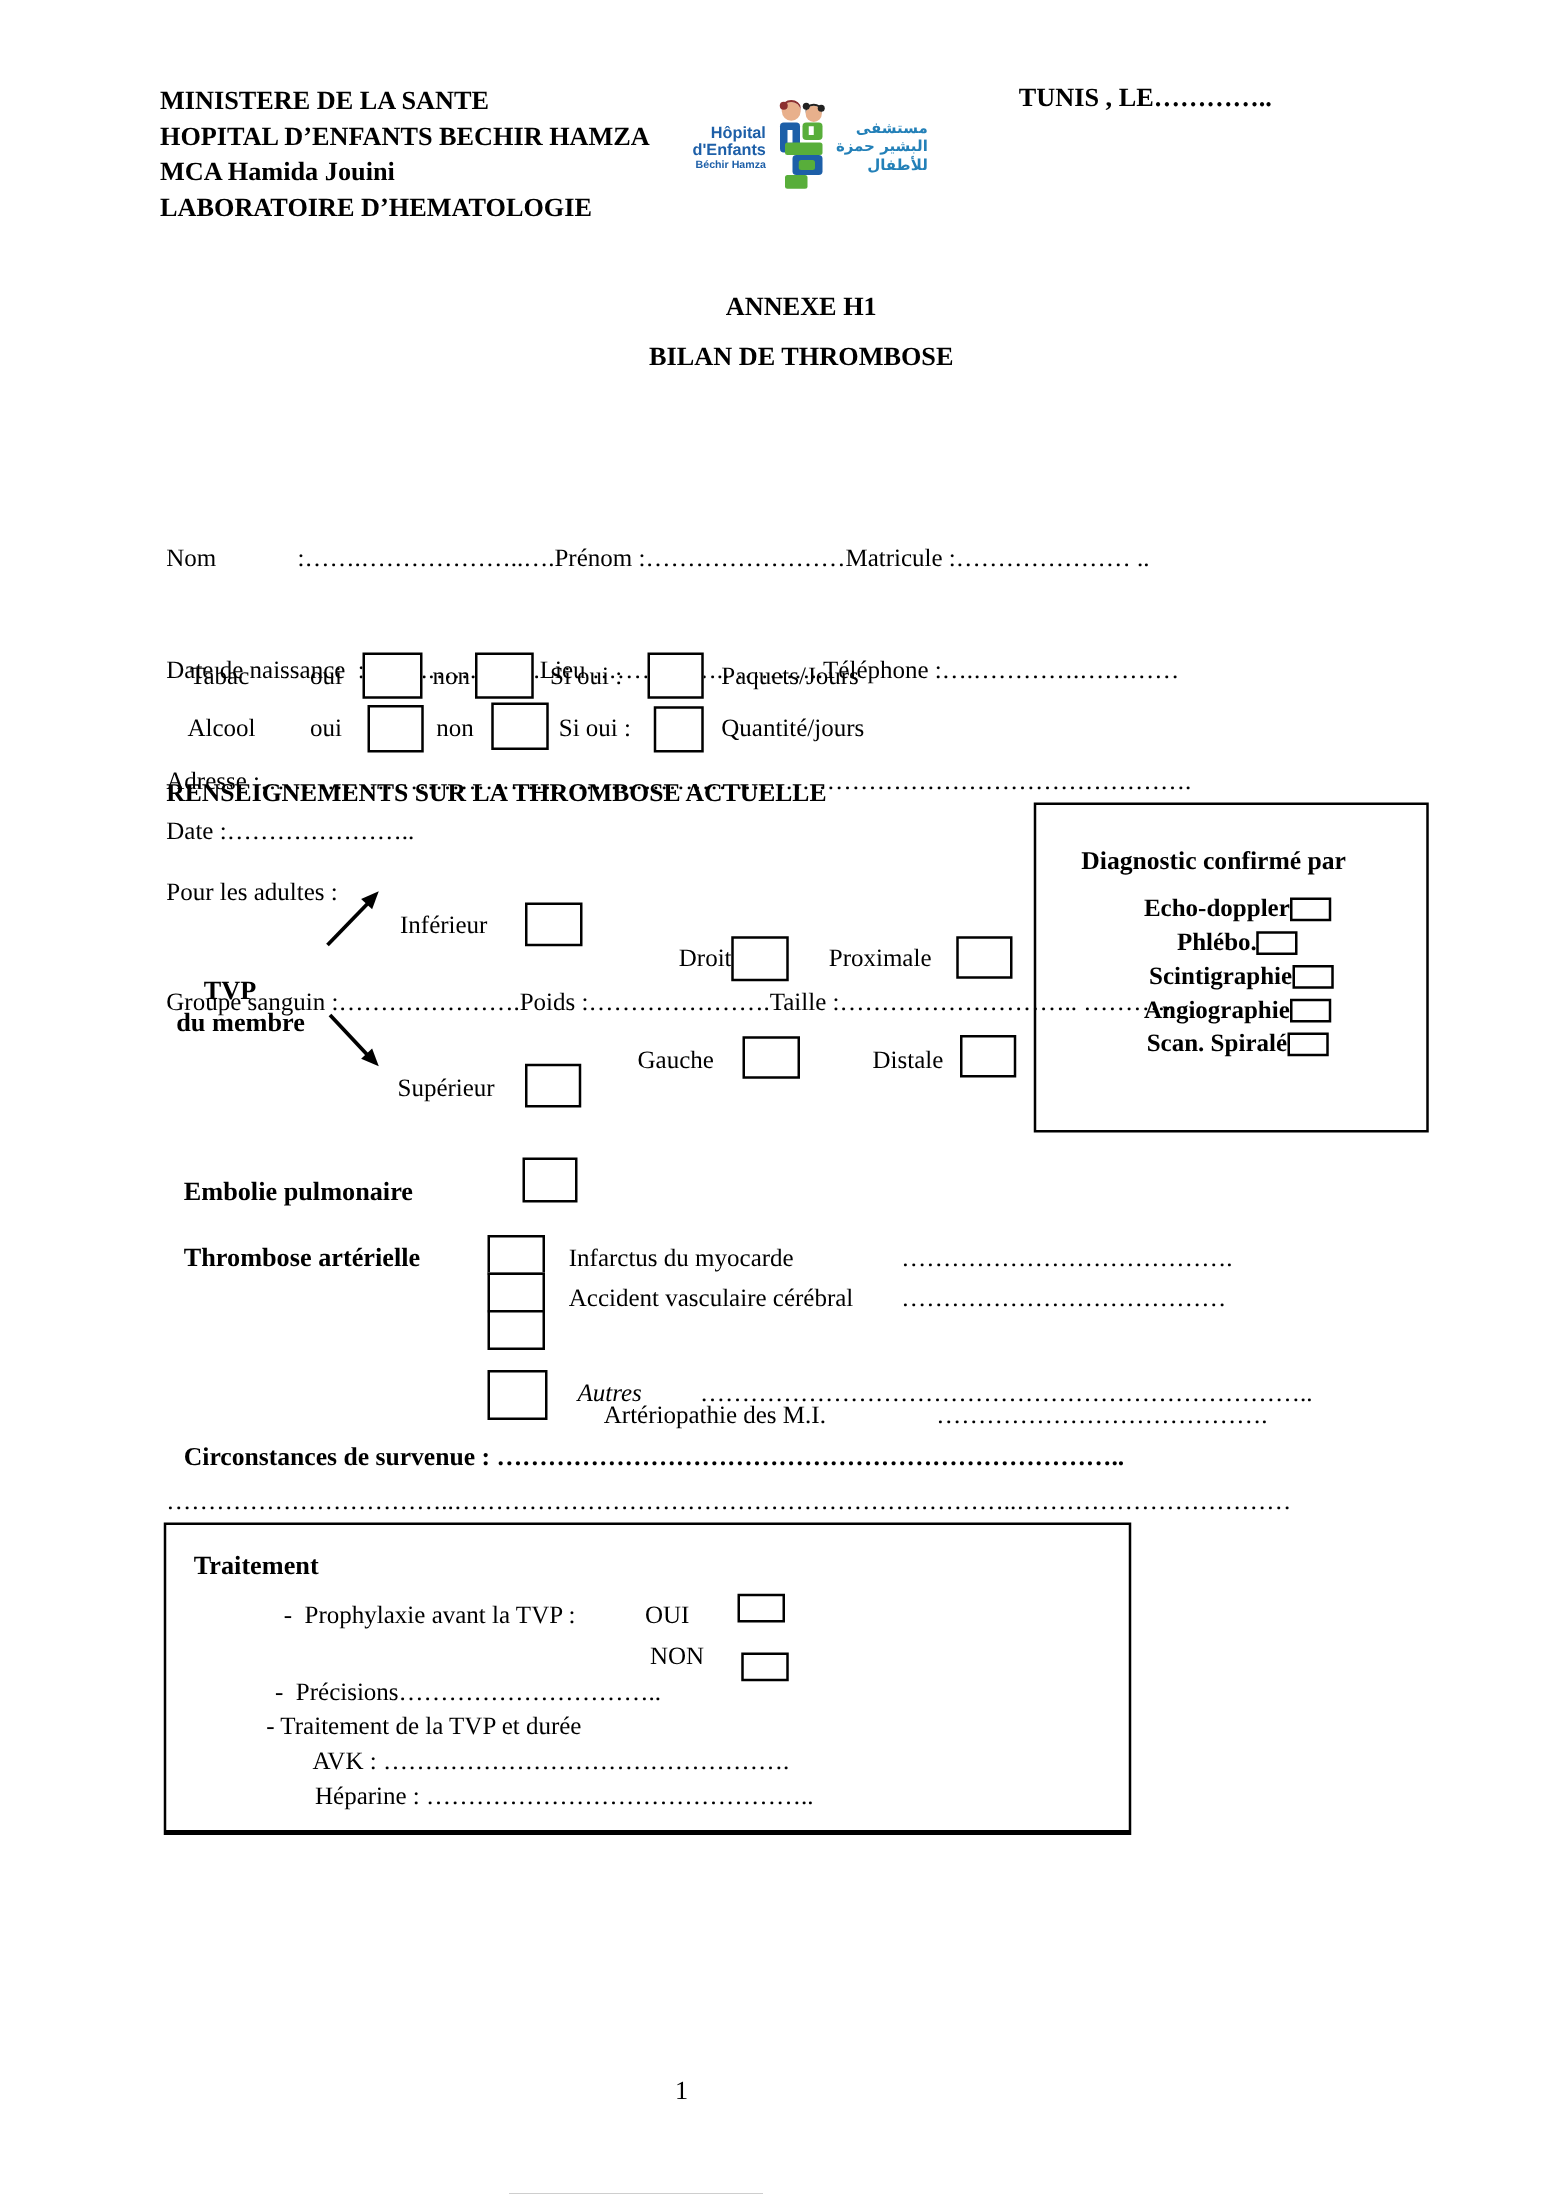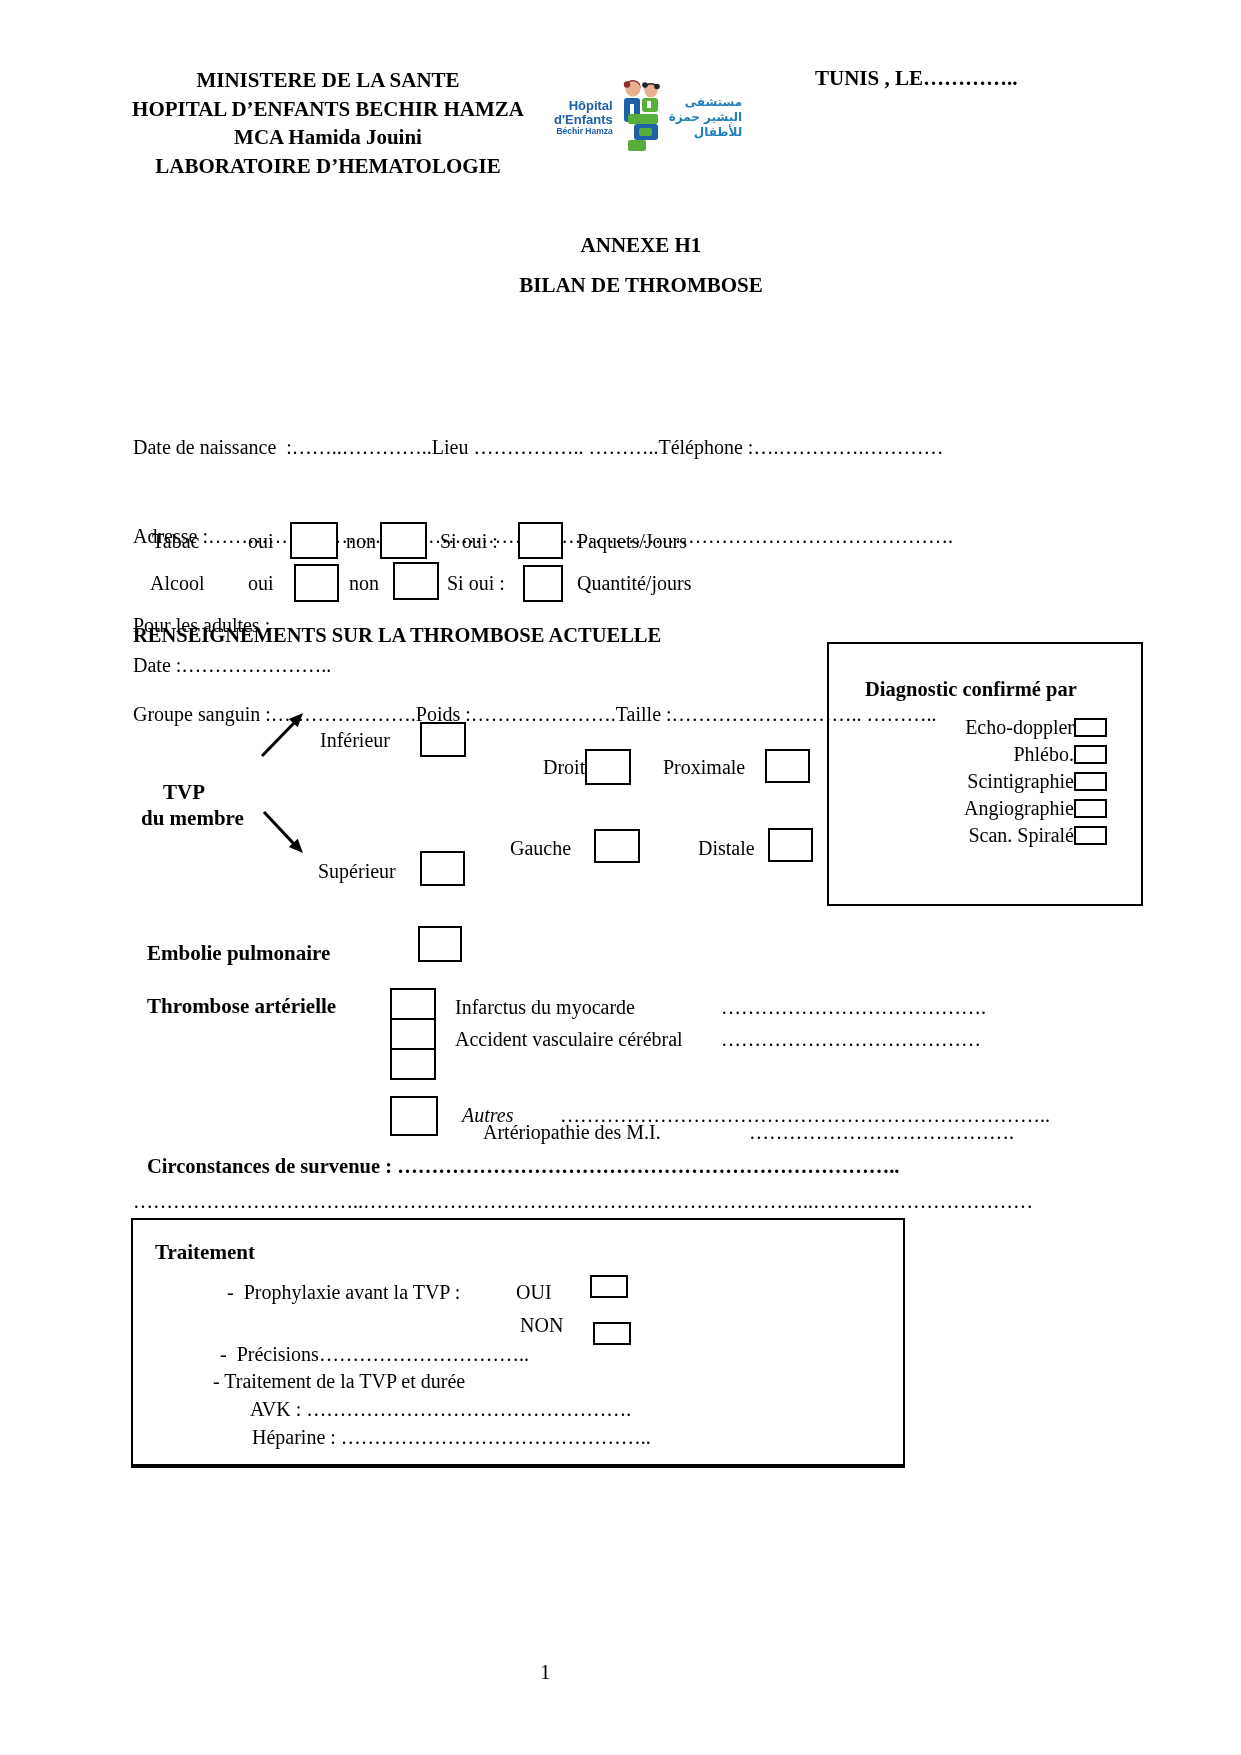--- a/index.html
+++ b/index.html
@@ -8,25 +8,25 @@
     font-family:"Liberation Serif","DejaVu Serif",serif;color:#000;overflow:hidden;
   }
   .abs{position:absolute;}
   .b{font-weight:bold;}
   .t20{font-size:20px;}
   .t21{font-size:21px;}
   .pre{white-space:pre;}
   .clip{overflow:hidden;white-space:pre;}
   .center{left:0;right:0;text-align:center;margin-left:41px;}
   .cb{position:absolute;border:2px solid #000;background:#fff;box-sizing:border-box;}
-  .org{left:128px;top:66px;width:400px;text-align:center;font-weight:bold;font-size:21px;line-height:28.5px;}
+  .org{left:128px;top:66px;width:400px;text-align:left;font-weight:bold;font-size:21px;line-height:28.5px;}
   .identity{left:133px;top:374px;width:992px;font-size:20px;line-height:29.6px;}
   .diagbox{left:827px;top:642px;width:316px;height:264px;border:2px solid #000;box-sizing:border-box;}
   .diag-title{margin:34px 10px 16px 36px;font-weight:bold;font-size:20.5px;}
-  .diag-row{display:flex;justify-content:flex-end;align-items:center;margin:7px 34px 0 44px;font-size:20px;line-height:20px;}
+  .diag-row{display:flex;justify-content:center;align-items:center;margin:7px 34px 0 44px;font-size:20px;line-height:20px;font-weight:bold;}
   .diag-row.indent{padding-left:6px;}
   .cb-small{width:33px;height:19px;border:2px solid #000;box-sizing:border-box;background:#fff;flex:none;}
   .stackbox{width:46px;height:32px;border:2px solid #000;box-sizing:border-box;background:#fff;}
   .stackbox + .stackbox{margin-top:-2px;}
   .artrow{position:absolute;left:455px;font-size:20px;white-space:pre;}
   .artrow .lbl{display:inline-block;min-width:266px;}
   .tttbox{left:131px;top:1218px;width:774px;height:250px;border:2px solid #000;border-bottom-width:4px;box-sizing:border-box;}
   .logo{left:554px;top:80px;display:flex;align-items:center;gap:5px;}
   .logo-fr{color:#1d5fa8;font-family:"Liberation Sans",sans-serif;font-weight:bold;text-align:right;line-height:14px;font-size:13px;}
   .logo-fr .small{font-size:8.5px;line-height:9px;color:#1d5fa8;}
@@ -74,20 +74,21 @@
       <div>للأطفال</div>
     </div>
   </div>
 
   <div class="abs b t21" style="left:815px;top:66px;">TUNIS , LE…………..</div>
 
   <div class="abs center b t21" style="top:233px;">ANNEXE H1</div>
   <div class="abs center b t21" style="top:273px;">BILAN DE THROMBOSE</div>
 
   <div class="abs identity clip">
+    <div>Nom             :…….………………..….Prénom :……………………Matricule :………………… ..</div>
     <div>Date de naissance  :……..…………..Lieu …………….. ………..Téléphone :….………….…………</div>
     <div>Adresse :………………………………………………………………………………………………….</div>
     <div>Pour les adultes :</div>
     <div>Groupe sanguin :………………….Poids :………………….Taille :……………………….. ………..</div>
   </div>
 
   <div class="abs t20" style="left:152px;top:530px;">Tabac</div>
   <div class="abs t20" style="left:248px;top:530px;">oui</div>
   <div class="cb" style="left:290px;top:522px;width:48px;height:37px;"></div>
   <div class="abs t20" style="left:346px;top:530px;">non</div>

